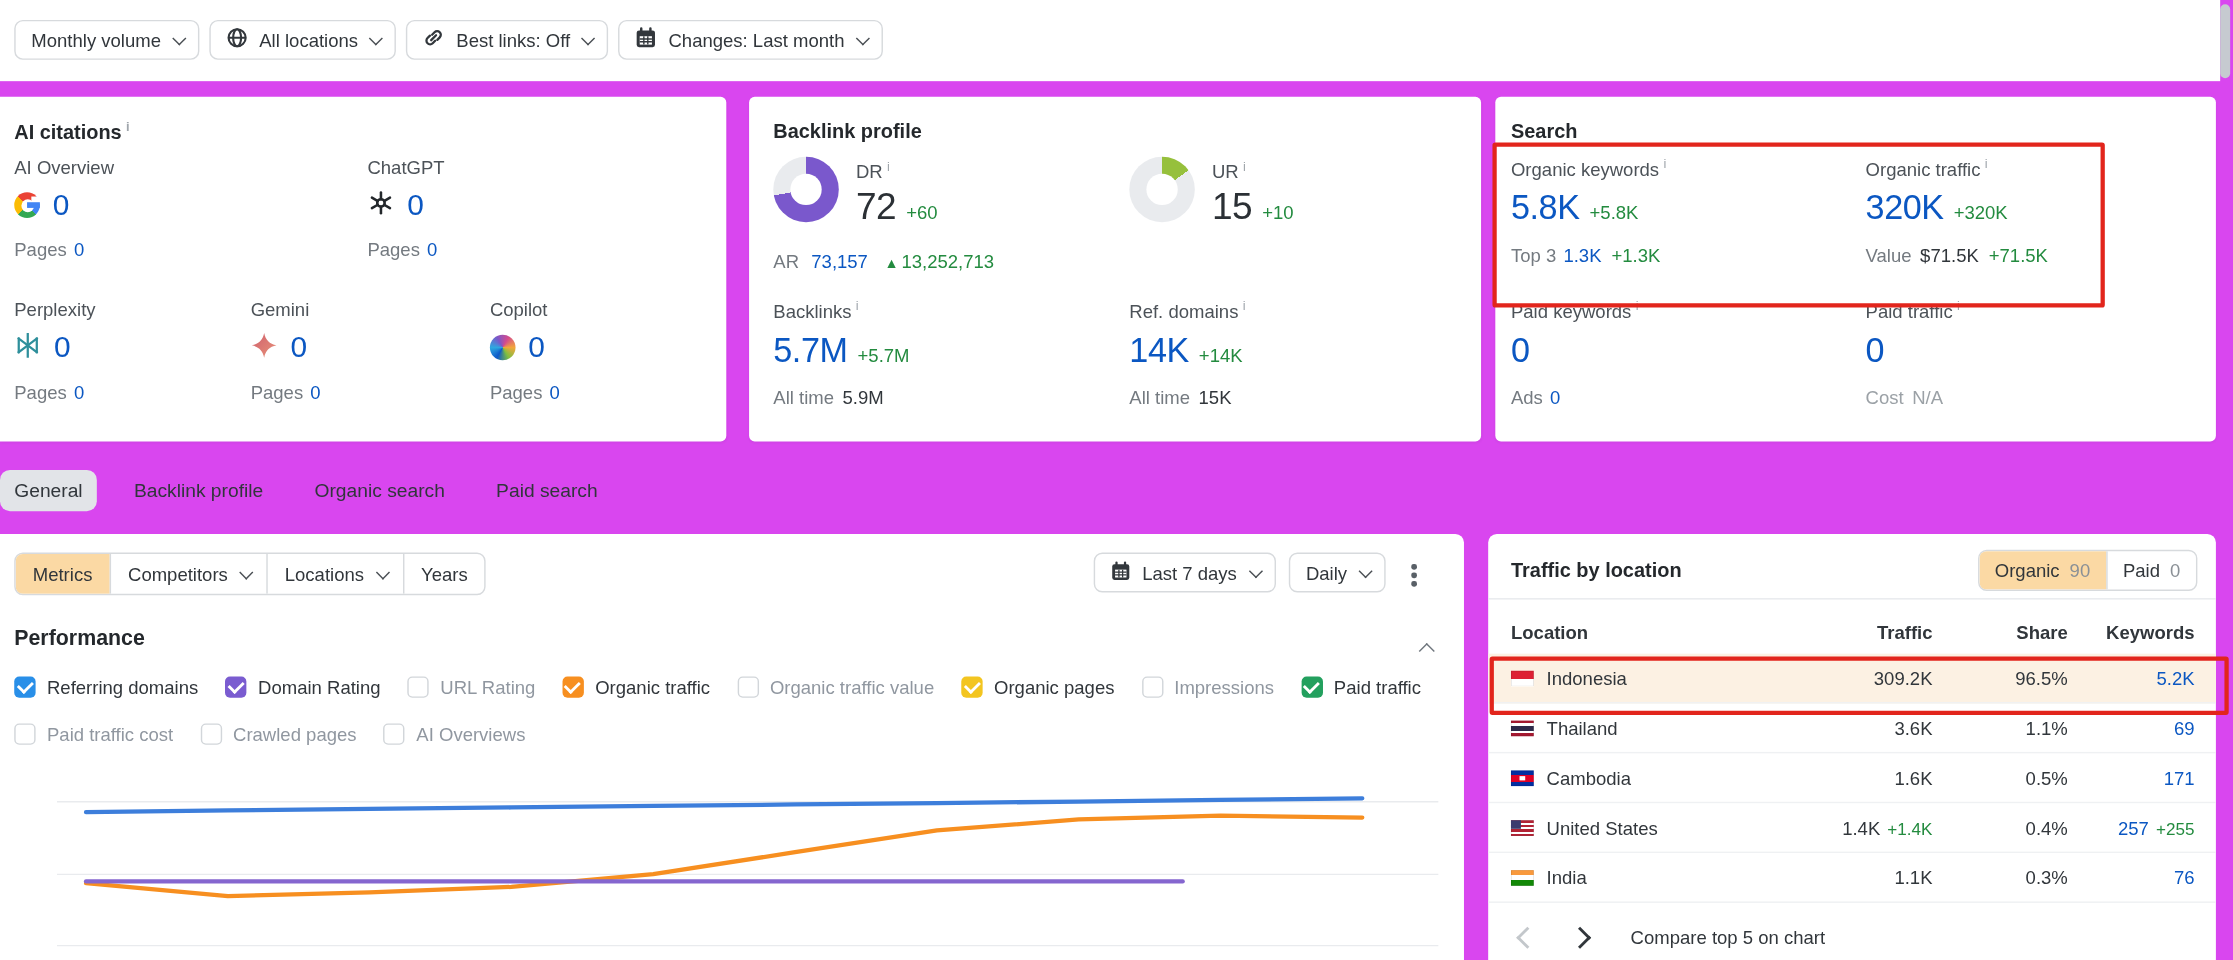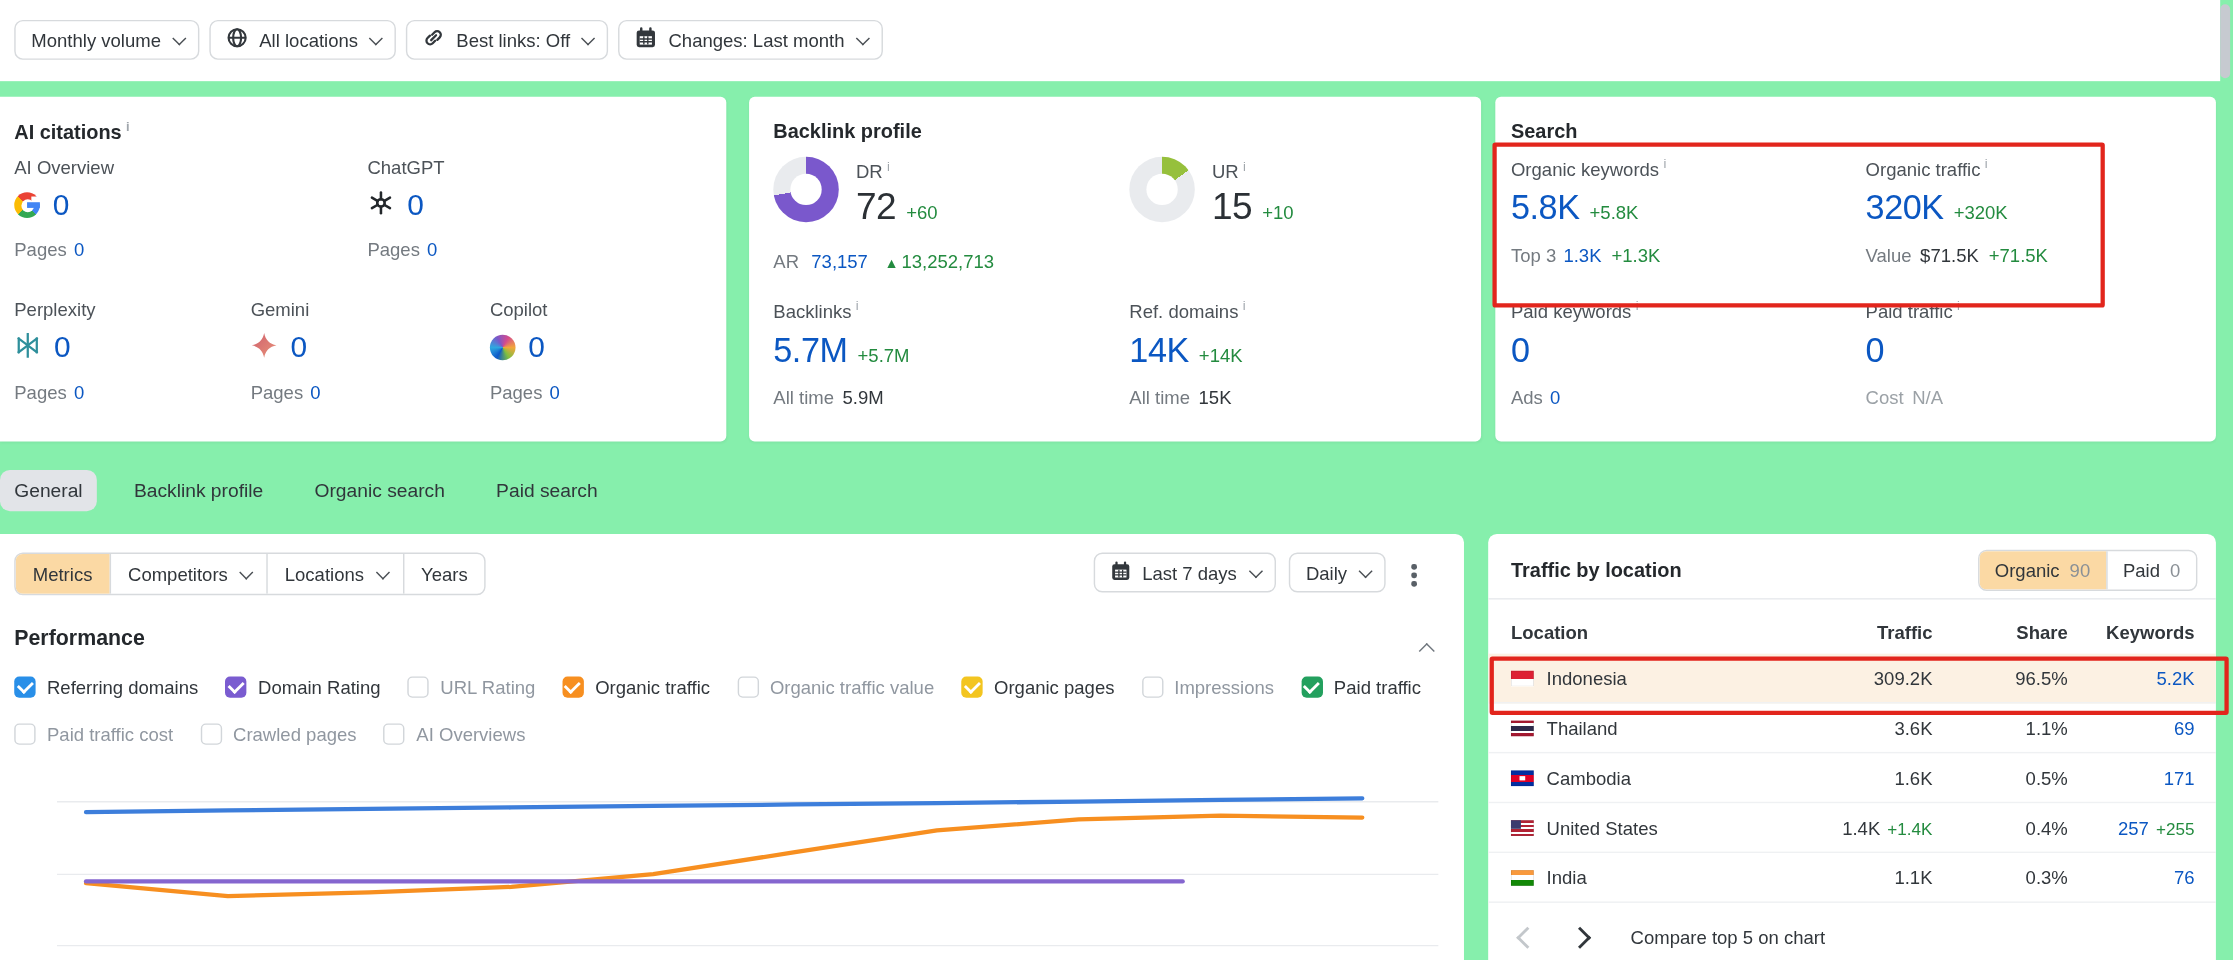--- a/index.html
+++ b/index.html
@@ -1,16 +1,16 @@
 <!DOCTYPE html>
 <html><head>
 <meta charset="utf-8">
 <style>
   html,body{margin:0;padding:0;background:#dfe2e6;font-family:"Liberation Sans","DejaVu Sans",sans-serif;-webkit-font-smoothing:antialiased;}
-  .viewport{position:relative;width:2233px;height:960px;overflow:hidden;background:#86efac;}
+  .viewport{position:relative;width:2233px;height:960px;overflow:hidden;background:#d946ef;}
   .stage{position:absolute;left:0;top:0;width:1568px;height:674px;transform:scale(1.4241);transform-origin:0 0;}
 
   
   .topbar{position:absolute;left:0;top:0;width:1559px;height:57px;background:#fff;}
   .toolbar-row{position:absolute;left:10px;top:14px;display:flex;gap:7px;}
   .tb-btn{display:inline-flex;align-items:center;gap:8px;height:28px;padding:0 11px;border:1px solid #d7dadd;border-radius:6px;background:#fff;font-size:13px;color:#31363b;white-space:nowrap;cursor:pointer;}
   .caret{display:inline-block;width:6px;height:6px;border-right:1.5px solid #4a4f54;border-bottom:1.5px solid #4a4f54;transform:rotate(45deg) translateY(-2px);}
   .caret-up{display:inline-block;width:7px;height:7px;border-right:1.6px solid #6f767d;border-bottom:1.6px solid #6f767d;transform:rotate(-135deg) translateY(-3px);}
 
   

